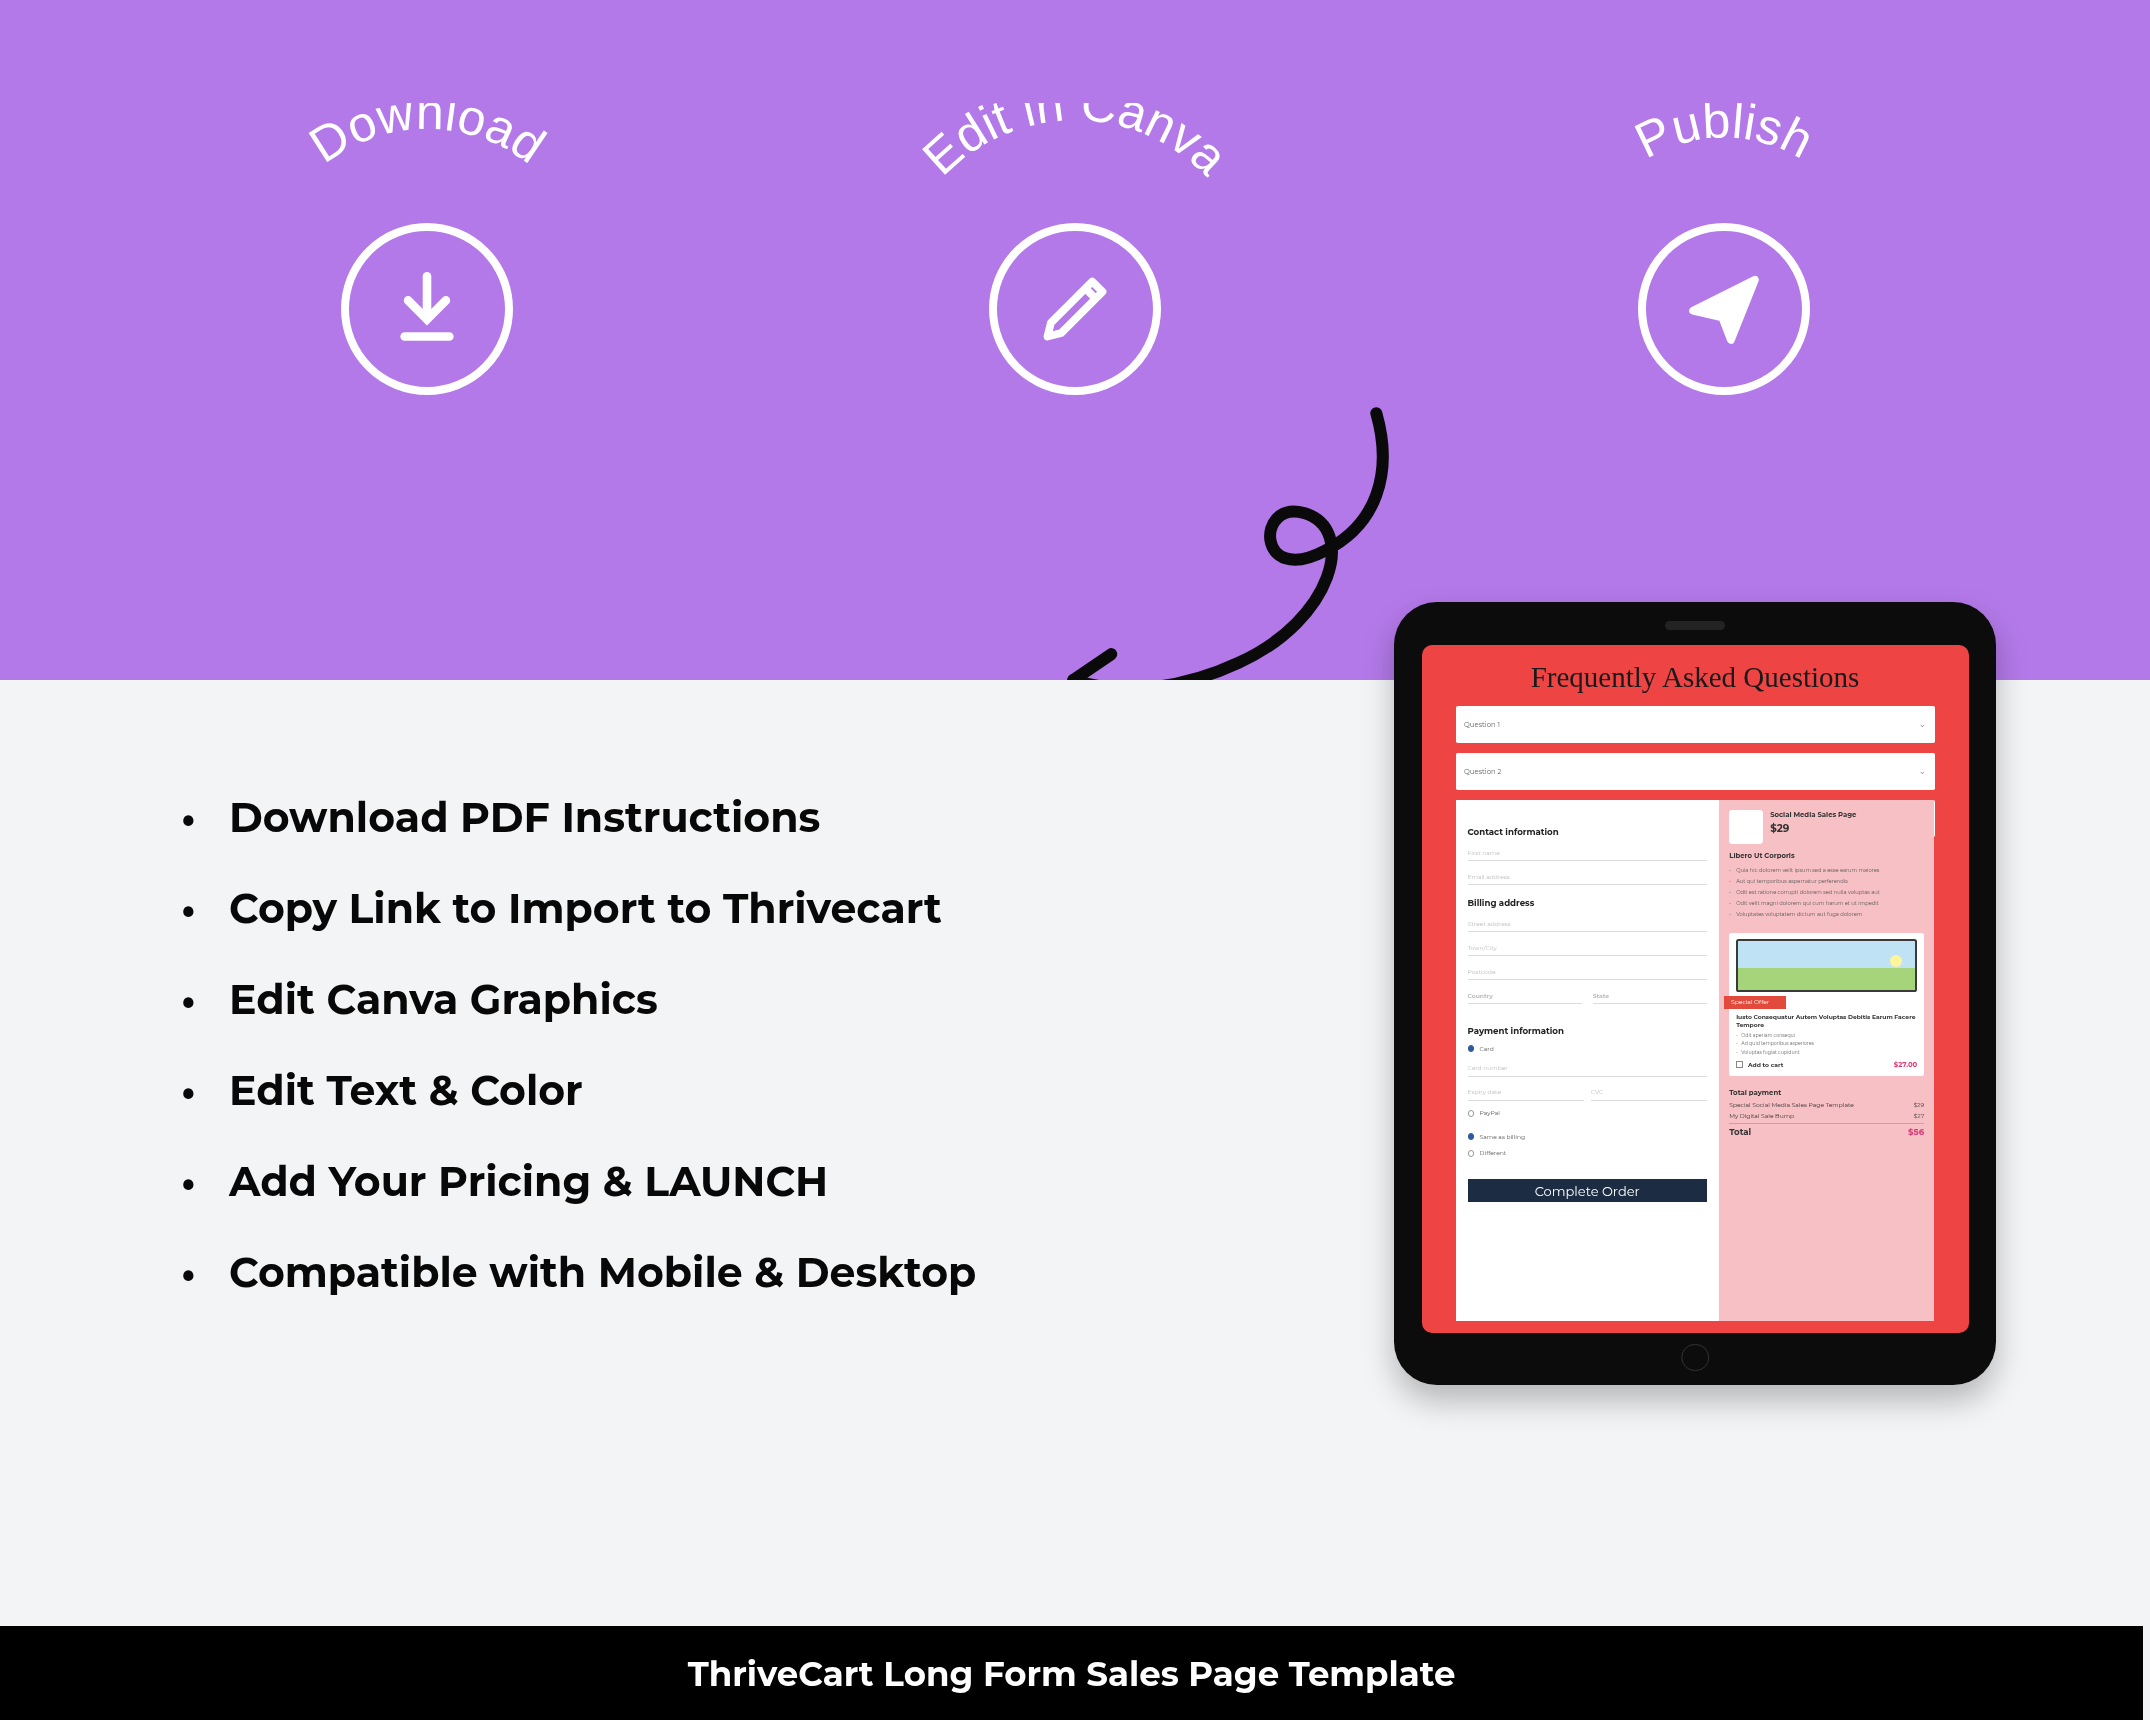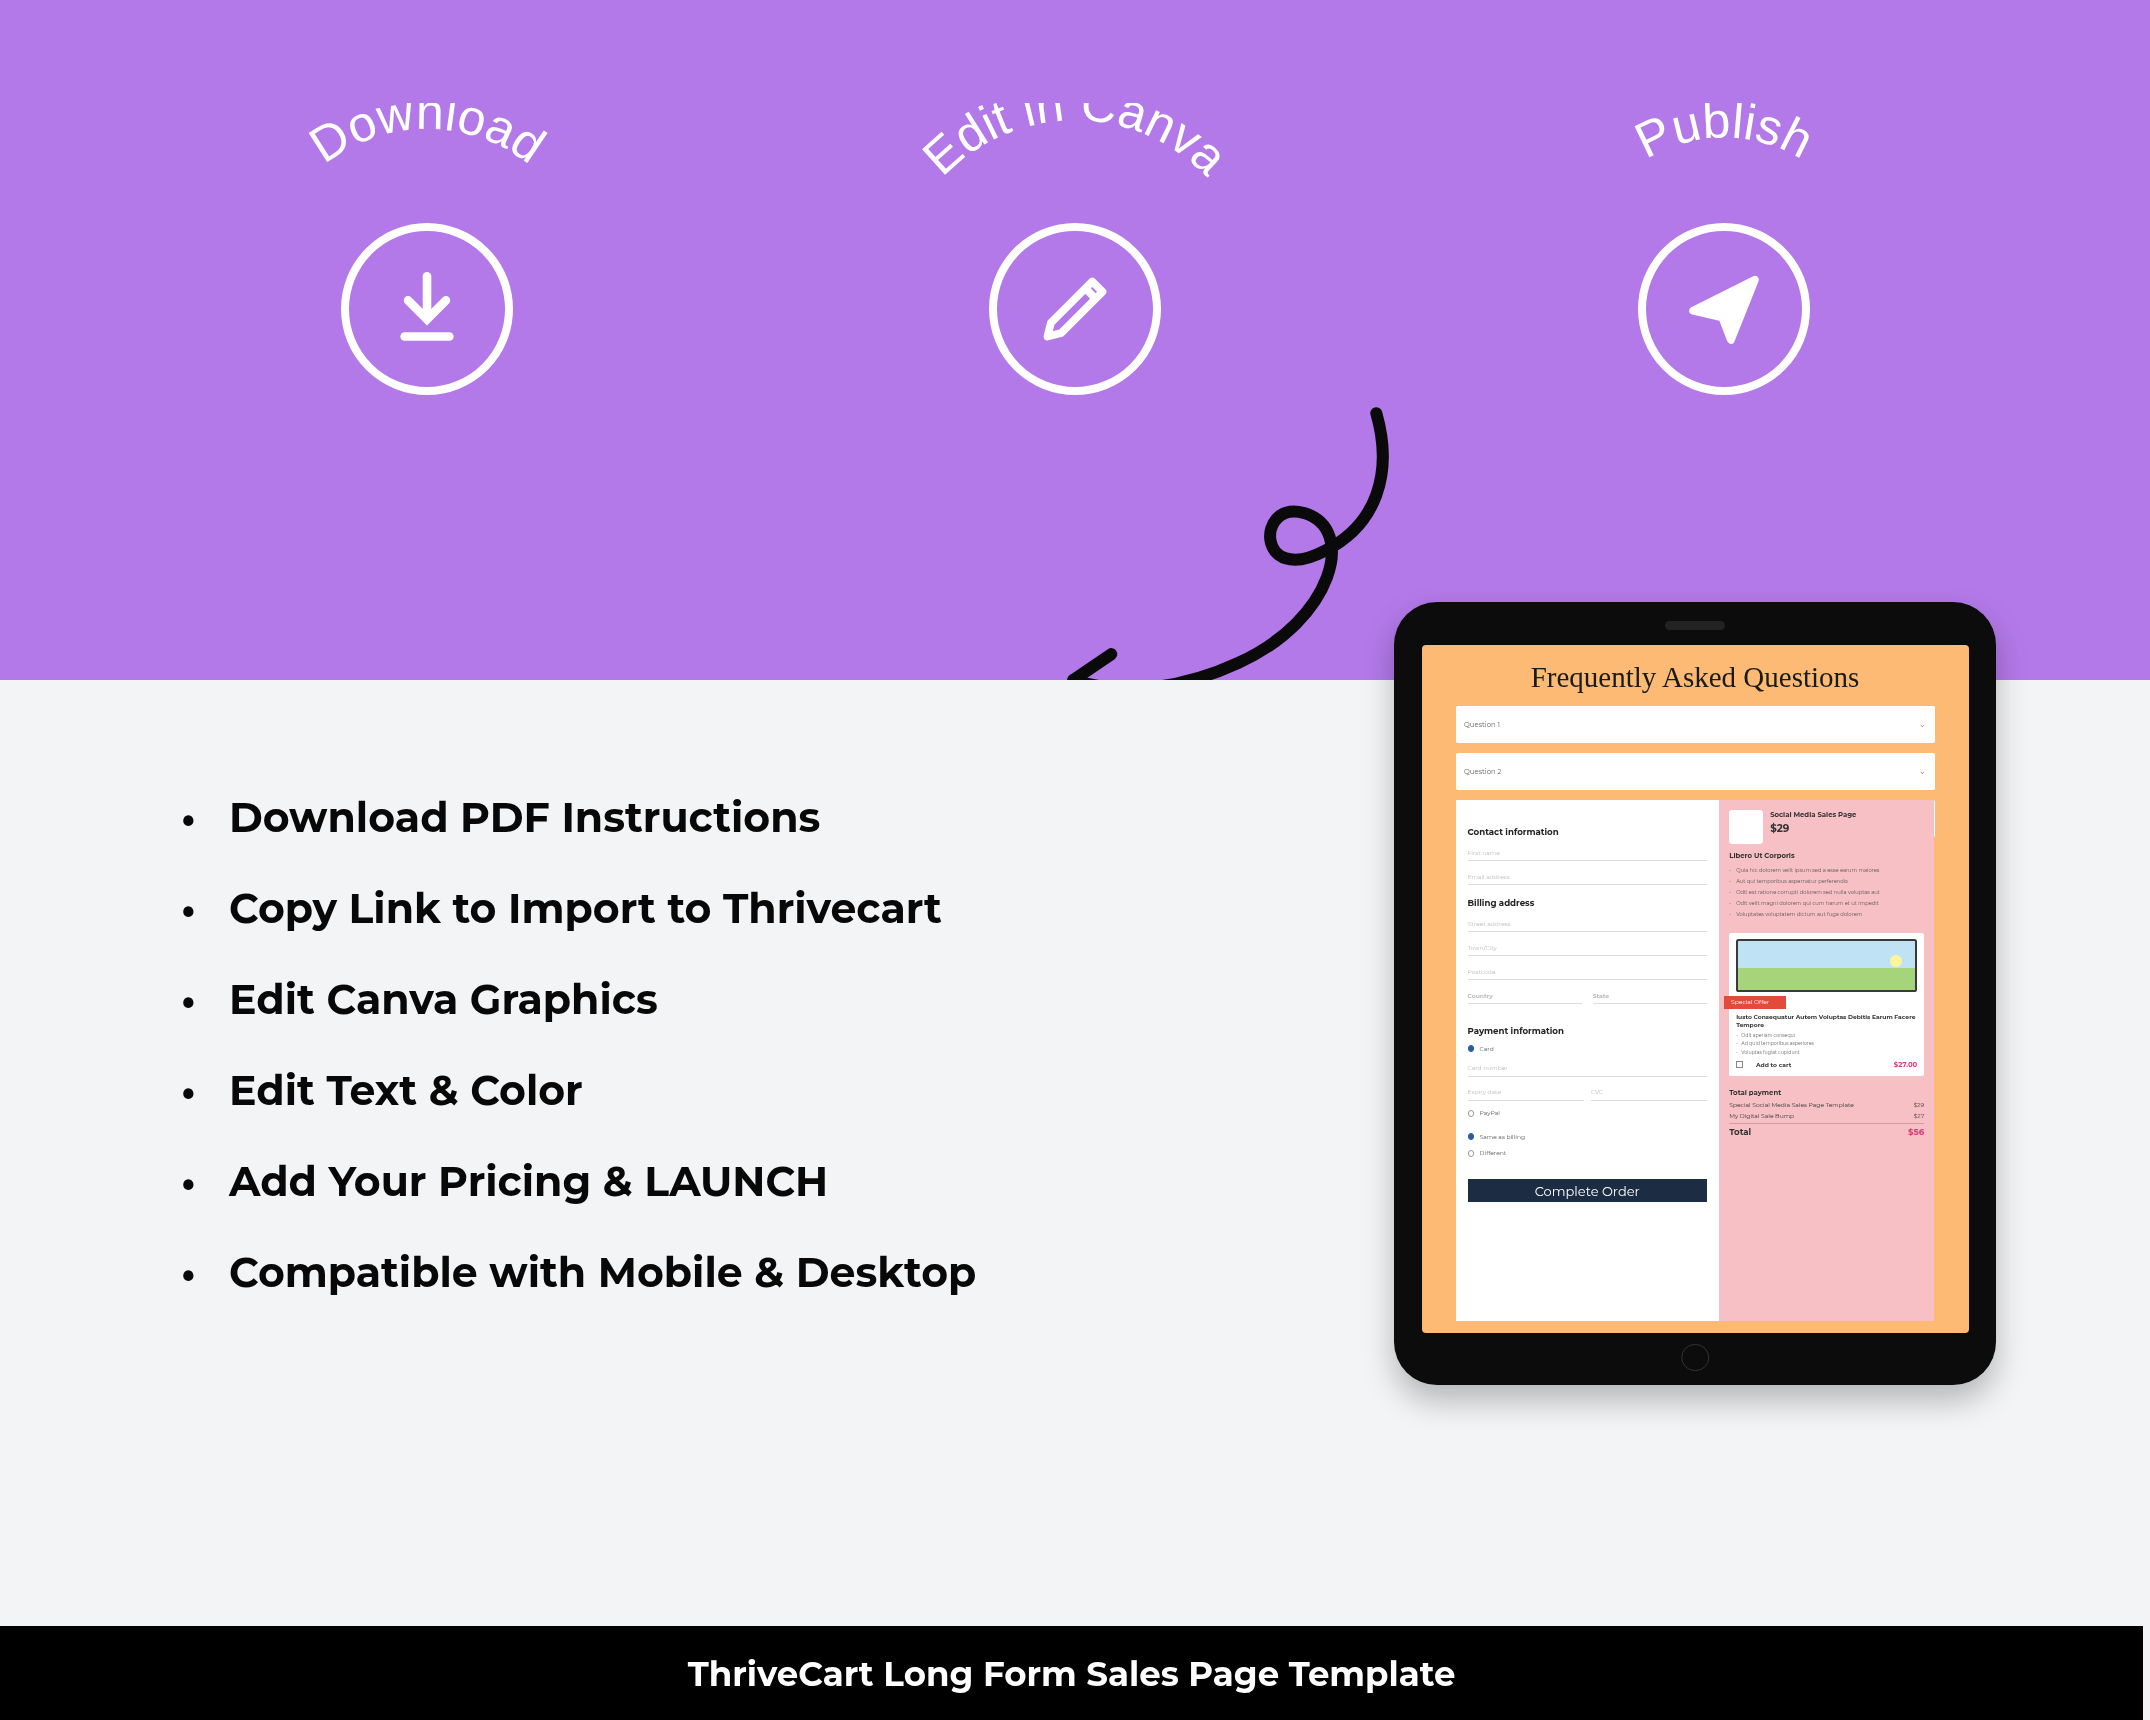--- a/index.html
+++ b/index.html
@@ -138,22 +138,22 @@
   left: 50%;
   transform: translateX(-50%);
   width: 27.5px;
   height: 27.5px;
   border: 1.7px solid #333;
   border-radius: 50%;
 }
 .tablet .screen {
   width: 100%;
   height: 100%;
-  background: #fdba74;
-  border-radius: 4px;
+  background: #ef4444;
+  border-radius: 10px;
   position: relative;
   overflow: hidden;
   font-size: 8.6px;
 }
 .faq-title {
   text-align: center;
   font-family: "Brush Script MT", cursive;
   font-size: 29px;
   color: #1a1a1a;
   padding: 15.5px 0 12px;
@@ -261,21 +261,21 @@
   font-size: 6px;
   padding: 2.6px 6.9px;
   width: 62px;
   margin-left: -12px;
   position: relative;
 }
 .offer-title { font-size: 6px; font-weight: 700; margin-top: 5.2px; line-height: 1.25; }
 .offer-bul li { font-size: 4.7px; color: #666; margin: 2.6px 0; list-style: none; padding-left: 5.2px; position: relative; }
 .offer-bul li::before { content: "•"; position: absolute; left: 0; }
 .addcart { display: flex; justify-content: space-between; align-items: center; margin-top: 5.2px; }
-.addcart .abox { display: flex; gap: 13px; align-items: center; font-size: 6px; font-weight: 700; }
+.addcart .abox { display: flex; gap: 5px; align-items: center; font-size: 6px; font-weight: 700; }
 .addcart .abox .cb { width: 6.9px; height: 6.9px; border: 0.9px solid #888; }
 .addcart .pr { font-size: 6.9px; font-weight: 700; color: #d93b7a; }
 
 .totals { font-size: 6px; margin-top: 5.2px; }
 .totals .trow { display: flex; justify-content: space-between; margin-bottom: 2.6px; }
 .totals .tlabel { font-weight: 700; font-size: 6.9px; margin-bottom: 4.3px; }
 .totals .grand { border-top: 0.9px solid #d69ca2; padding-top: 3.4px; font-weight: 700; font-size: 8.6px; }
 .totals .grand .v { color: #d93b7a; }
 
 

